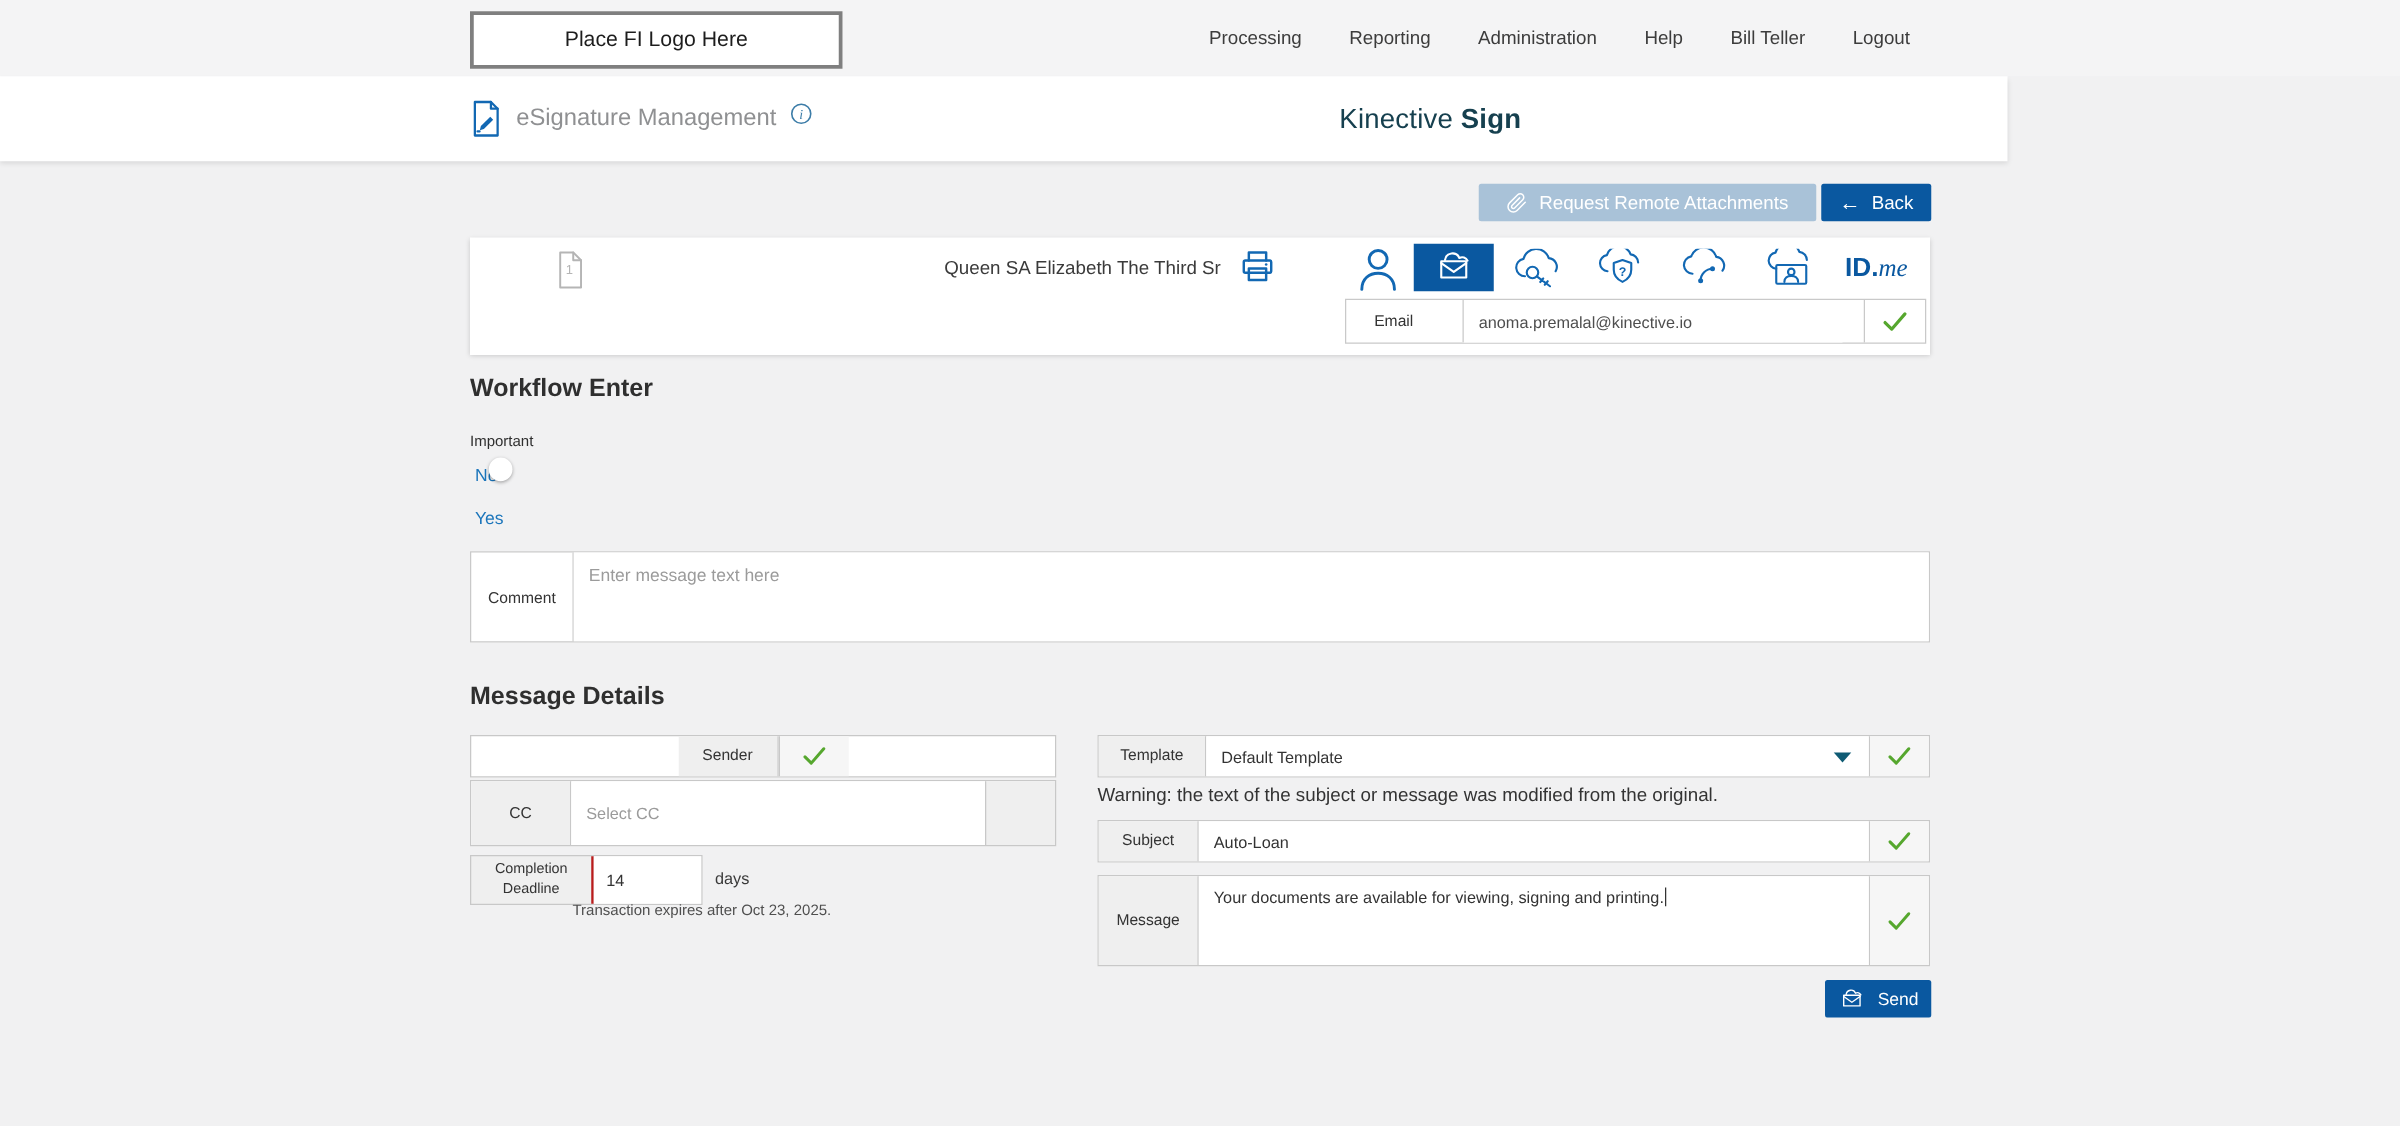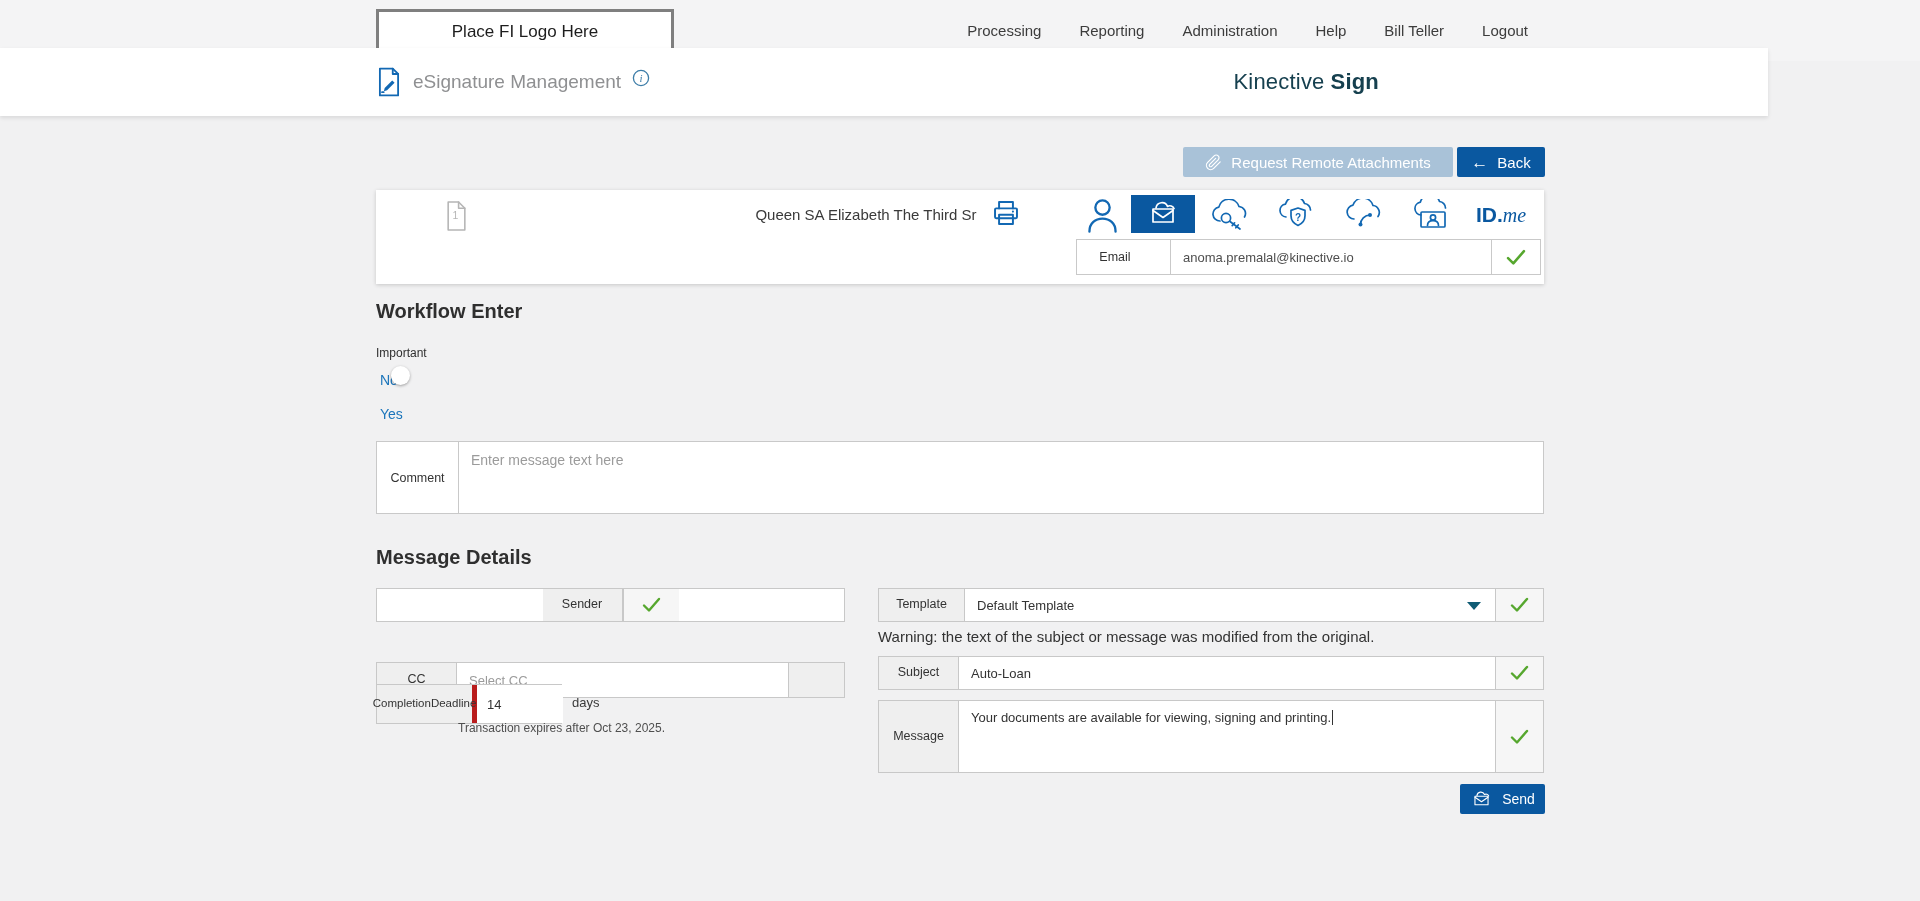--- a/index.html
+++ b/index.html
@@ -10,21 +10,21 @@
   
   .topbar { position:absolute; left:0; top:0; width:1920px; height:61px; background:#f4f4f5; }
   .logo-box { position:absolute; left:376px; top:9px; width:298px; height:46px; background:#fff;
               border:3px solid #7f7f7f; display:flex; align-items:center; justify-content:center;
               font-size:17px; color:#1d1d1d; }
   .nav { position:absolute; top:0; right:392px; height:61px; display:flex; align-items:center;
          gap:38px; font-size:15px; color:#3c3c3c; }
   .nav span { cursor:pointer; white-space:nowrap; }
 
   
-  .header { position:absolute; left:0; top:48px; width:1768px; height:68px; background:#fff;
+  .header { position:absolute; left:0; top:61px; width:1606px; height:68px; background:#fff;
             box-shadow:0 2px 4px rgba(0,0,0,.10); }
   .title-group { position:absolute; left:376px; top:0; height:68px; display:flex; align-items:center; gap:11px; }
   .page-title { font-size:19px; color:#8f9092; }
   .brand { position:absolute; right:389px; top:0; height:68px; display:flex; align-items:center;
            font-size:22px; color:#16404f; letter-spacing:.2px; }
   .brand b { font-weight:700; margin-left:6px; }
 
   
   .btn { display:flex; align-items:center; justify-content:center; gap:9px; color:#fff;
          font-size:15px; border-radius:2px; cursor:pointer; }
@@ -88,39 +88,39 @@
                position:relative; background:#fff; }
   .frow .chk { border-left:1px solid #c8c8c8; background:#f6f6f6; display:flex; align-items:center;
                justify-content:center; }
   .frow input { border:none; outline:none; width:100%; font-size:13px; color:#333; font-family:inherit; }
   .frow input::placeholder { color:#9b9b9b; }
   .caret { position:absolute; right:14px; top:50%; margin-top:-3px; width:0; height:0;
            border-left:7px solid transparent; border-right:7px solid transparent;
            border-top:8px solid #0f5b74; cursor:pointer; }
 
   .row-sender   { left:376px; top:588px; width:469px; height:34px;justify-content:center; }
-  .row-cc       { left:376px; top:662px; width:469px; height:36px; }
+  .row-cc       { left:376px; top:624px; width:469px; height:53px; }
   .row-template { left:878px; top:588px; width:666px; height:34px; }
   .row-subject  { left:878px; top:656px; width:666px; height:34px; }
   .row-message  { left:878px; top:700px; width:666px; height:73px; }
   .row-sender .lbl, .row-cc .lbl, .row-subject .lbl, .row-message .lbl { width:80px; }
   .row-template .lbl { width:86px; }
   .row-sender .chk { width:56px; }
   .row-cc .tail { width:56px; border-left:1px solid #c8c8c8; background:#efefef; }
   .row-template .chk, .row-subject .chk, .row-message .chk { width:48px; }
   .row-message .val { align-items:flex-start; padding-top:9px; }
   .cursor { display:inline-block; width:1px; height:15px; background:#333; margin-left:1px;
             vertical-align:text-bottom; }
 
   
   .deadline { position:absolute; left:376px; top:684px; width:186px; height:40px;
               border:1px solid #c8c8c8; background:#efefef; display:flex; }
-  .deadline .lbl { width:100px; display:flex; flex-direction:row; align-items:center;
+  .deadline .lbl { width:100px; display:flex; flex-direction:column; align-items:center;
                    justify-content:center; font-size:11.5px; color:#333; line-height:1.35;
-                   border-right:5px solid #b91c1c; }
+                   border-right:2px solid #b91c1c; }
   .deadline input { width:86px; border:none; outline:none; background:#fff; padding:0 10px;
                     font-size:13px; color:#333; font-family:inherit; }
   .days-lbl { position:absolute; left:572px; top:695px; font-size:13px; color:#3a3a3a; }
   .expiry   { position:absolute; left:458px; top:721px; font-size:12px; color:#4f4f4f; }
   .warning  { position:absolute; left:878px; top:628px; font-size:15px; color:#333; }
 
   .btn-send { position:absolute; left:1460px; top:784px; width:85px; height:30px; background:#0a58a0;
               font-size:14px; }
 
   svg.ic { display:block; }

